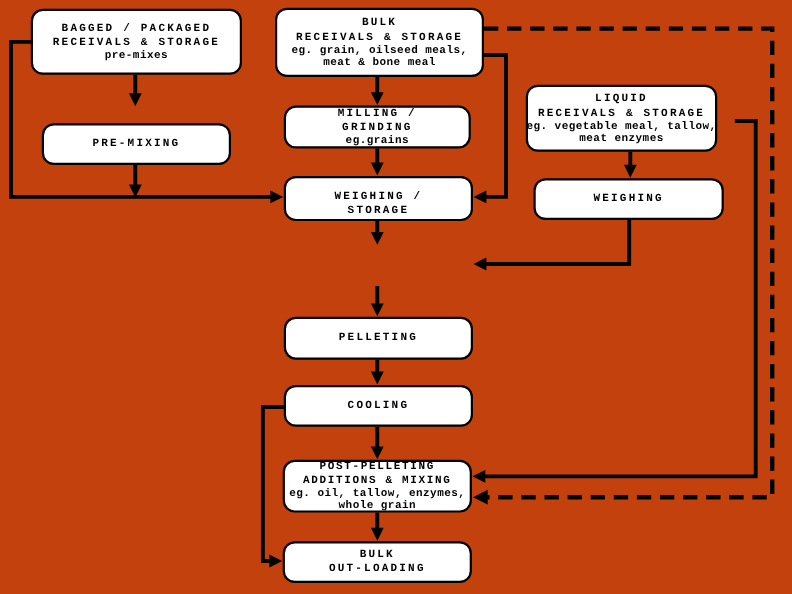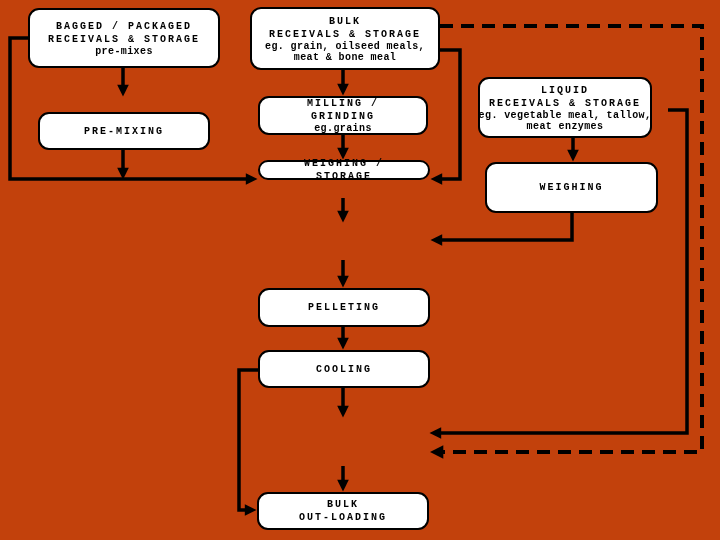--- a/index.html
+++ b/index.html
@@ -70,44 +70,50 @@
     <div class="e">eg. grain, oilseed meals,</div>
     <div class="e">meat &amp; bone meal</div>
   </div>
 
   <div class="node" style="left:258px;top:96px;width:170px;height:39px;">
     <div class="t">MILLING /</div>
     <div class="t">GRINDING</div>
     <div class="e">eg.grains</div>
   </div>
 
-  <div class="node" style="left:258px;top:160px;width:172px;height:20px;">
+  <div class="node" style="left:258px;top:160px;width:172px;height:41px;justify-content:flex-end;">
     <div class="t">WEIGHING /</div>
     <div class="t">STORAGE</div>
   </div>
 
   <div class="node" style="left:478px;top:77px;width:174px;height:61px;">
     <div class="t">LIQUID</div>
     <div class="t">RECEIVALS &amp; STORAGE</div>
     <div class="e">eg. vegetable meal, tallow,</div>
     <div class="e">meat enzymes</div>
   </div>
 
-  <div class="node" style="left:485px;top:162px;width:173px;height:51px;">
+  <div class="node" style="left:485px;top:162px;width:173px;height:38px;">
     <div class="t">WEIGHING</div>
   </div>
 
 
   <div class="node" style="left:258px;top:288px;width:172px;height:39px;">
     <div class="t">PELLETING</div>
   </div>
 
   <div class="node" style="left:258px;top:350px;width:172px;height:38px;">
     <div class="t">COOLING</div>
   </div>
 
+  <div class="node" style="left:257px;top:418px;width:172px;height:48px;">
+    <div class="t" style="letter-spacing:1.5px;">POST-PELLETING</div>
+    <div class="t" style="letter-spacing:1.5px;">ADDITIONS &amp; MIXING</div>
+    <div class="e">eg. oil, tallow, enzymes,</div>
+    <div class="e">whole grain</div>
+  </div>
 
   <div class="node" style="left:257px;top:492px;width:172px;height:38px;">
     <div class="t">BULK</div>
     <div class="t">OUT-LOADING</div>
   </div>
 
 </div>
 
 </body></html>

